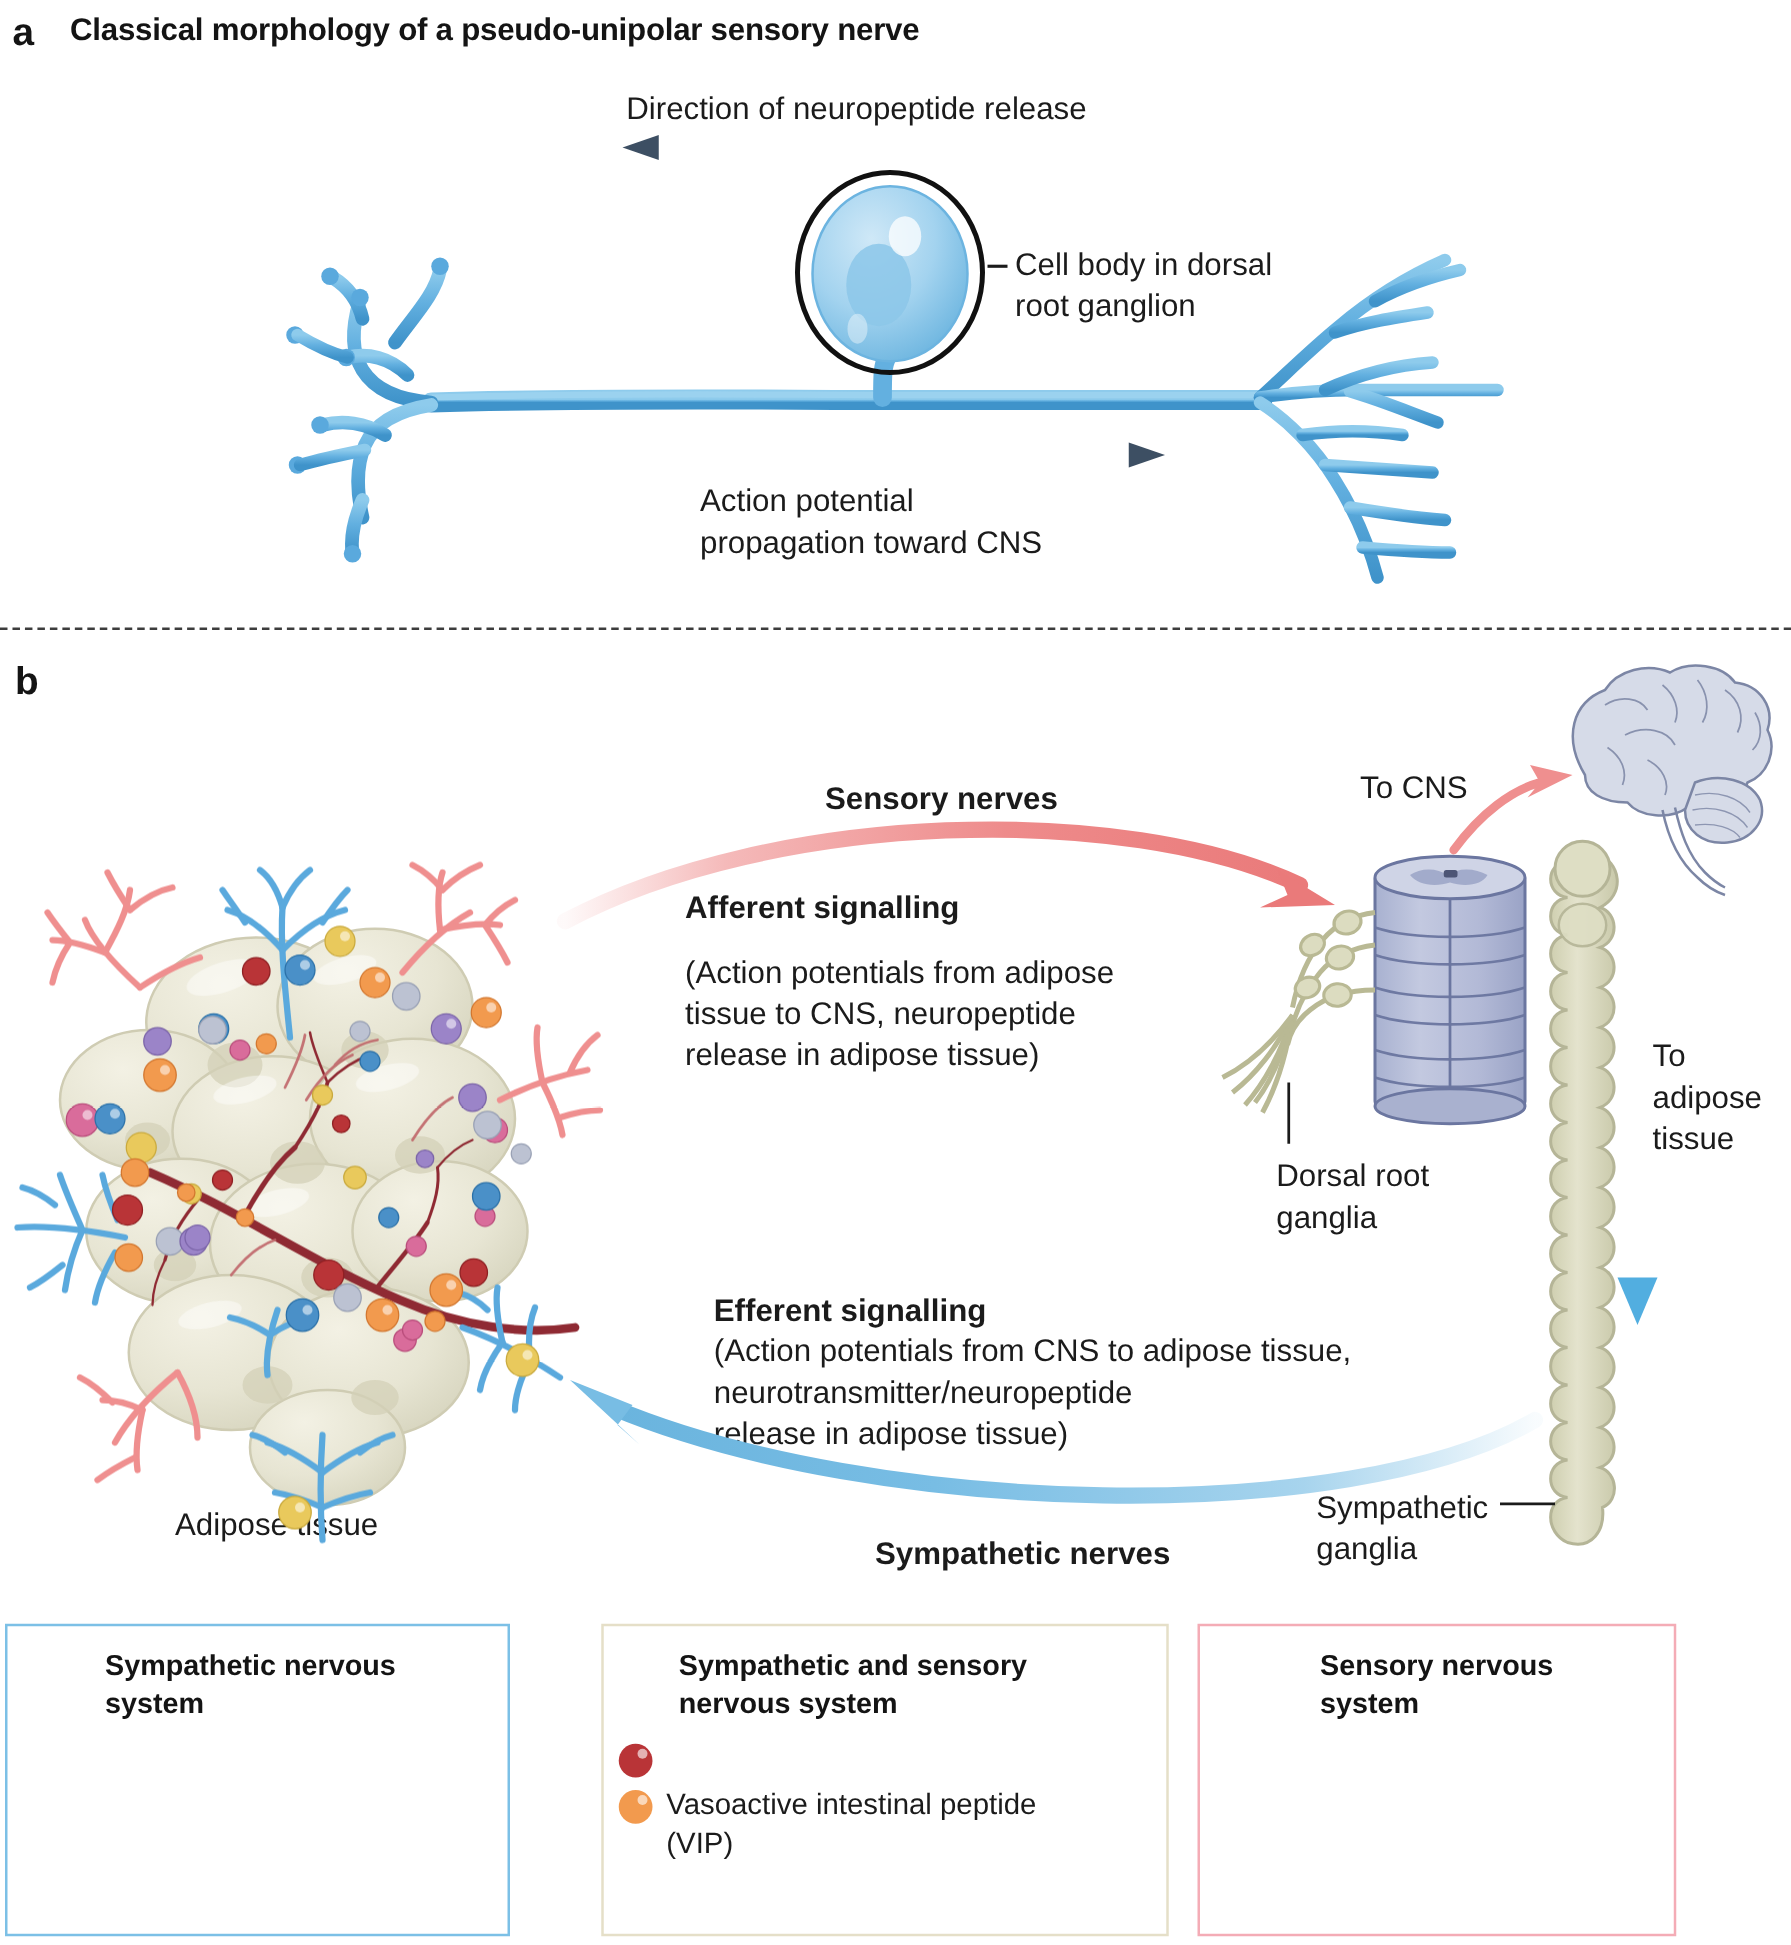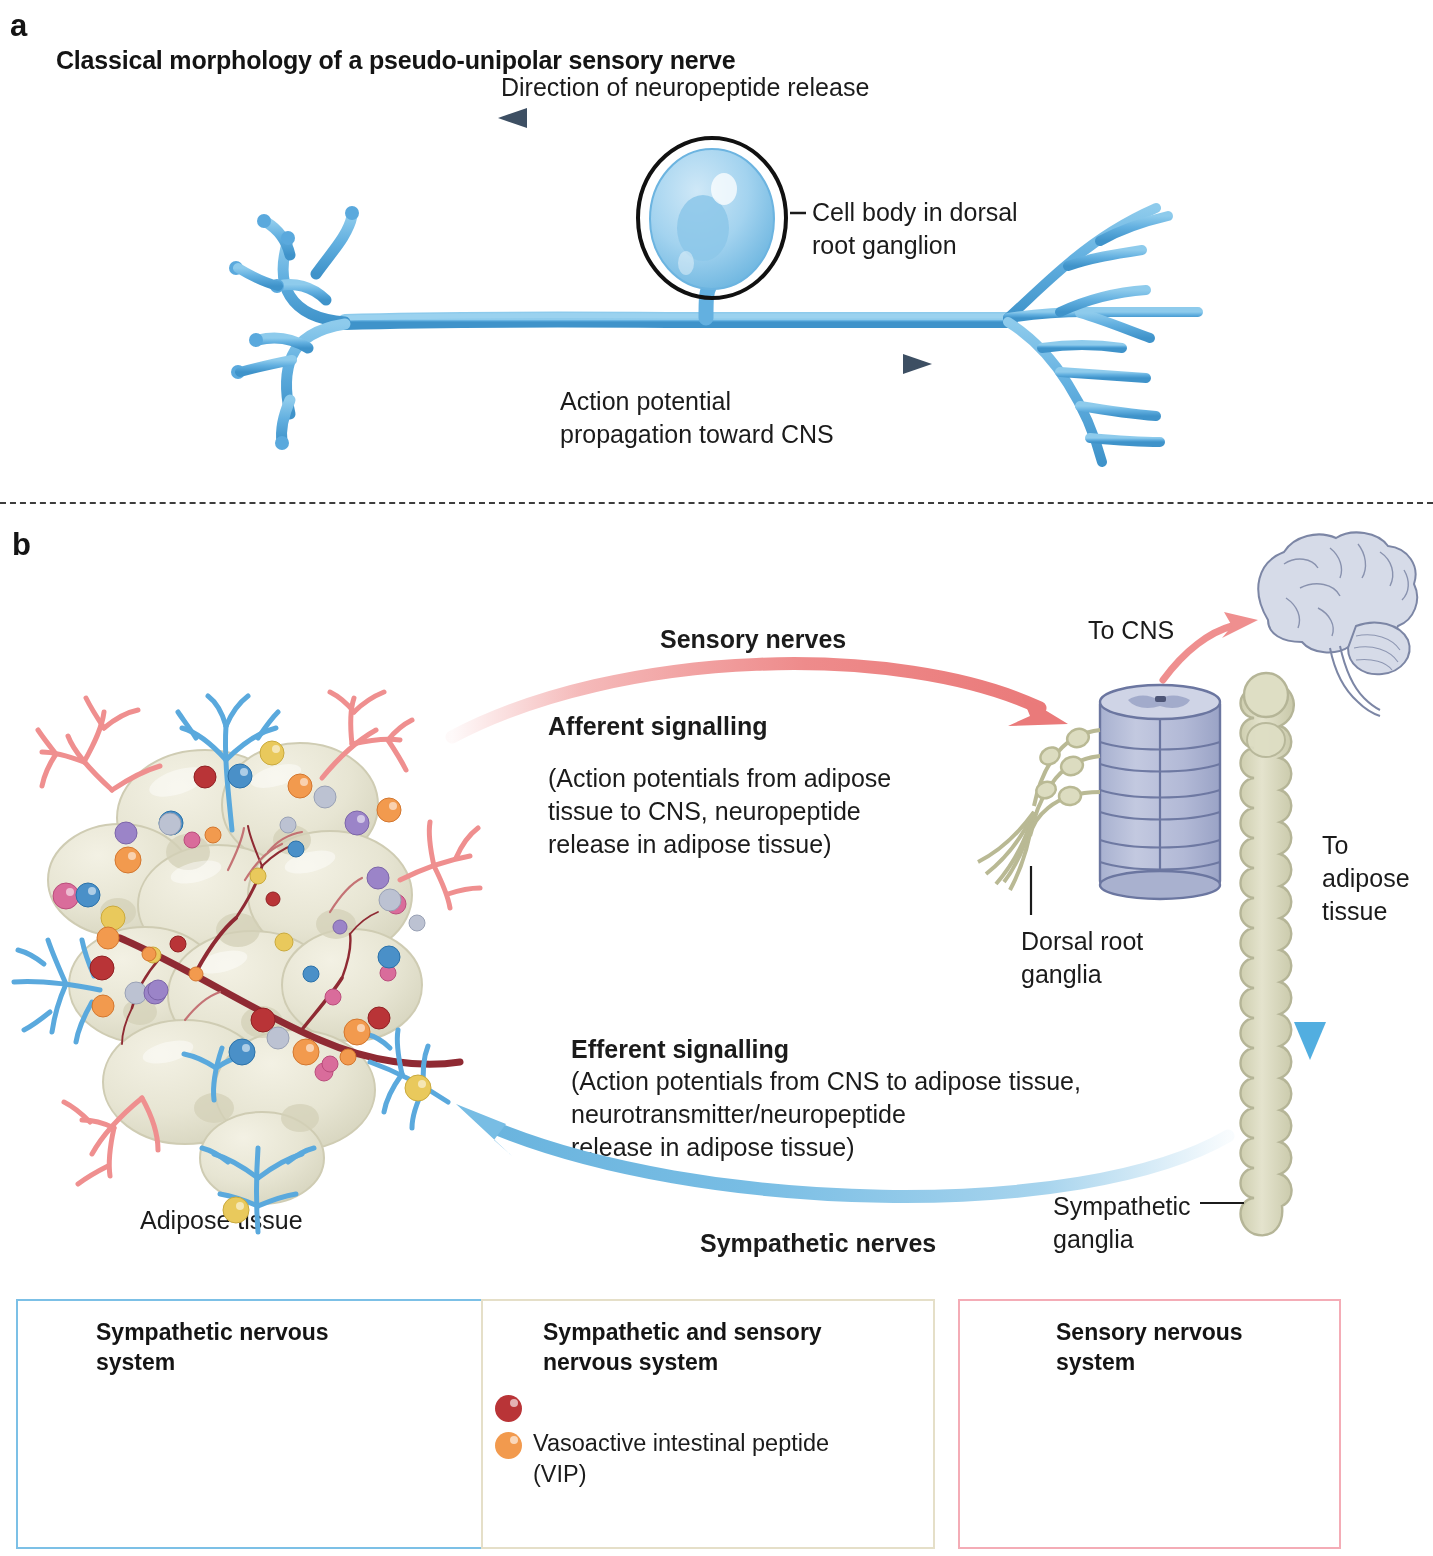--- a/index.html
+++ b/index.html
@@ -28,21 +28,20 @@
   #letter-a { left: 10px; top: 8px; }
   #letter-b { left: 12px; top: 527px; }
 
   .panel-a-title {
     position: absolute;
     left: 56px; top: 10px;
     font-size: 25px;
     font-weight: bold;
     color: #141414;
     letter-spacing: -0.2px;
-    margin-top: 36px;
   }
 
   
   #divider {
     position: absolute;
     left: 0; top: 502px;
     width: 1433px; height: 0;
     border-top: 2px dashed #3d3d3d;
   }
 
@@ -76,21 +75,21 @@
 
   
   .legend-box {
     position: absolute;
     top: 1299px;
     height: 250px;
     box-sizing: border-box;
     background: #fff;
     border: 2px solid #999;
   }
-  #legend-1 { left: 16px;   width: 470px; border-color: #7cc0e6; }
+  #legend-1 { left: 4px;   width: 404px; border-color: #7cc0e6; }
   #legend-2 { left: 481px; width: 454px; border-color: #e5dfc8; }
   #legend-3 { left: 958px; width: 383px; border-color: #f4acb6; }
 
   .legend-title {
     position: absolute;
     top: 16px;
     left: 60px;
     right: 16px;
     font-size: 23px;
     font-weight: bold;

